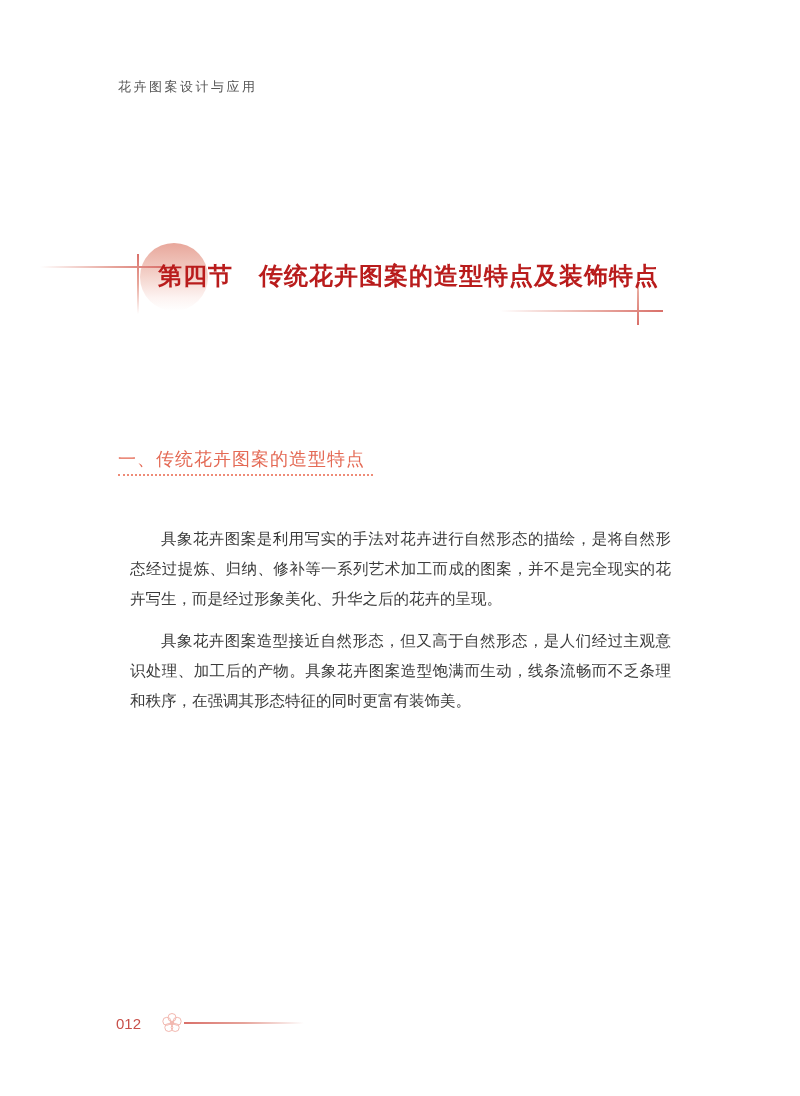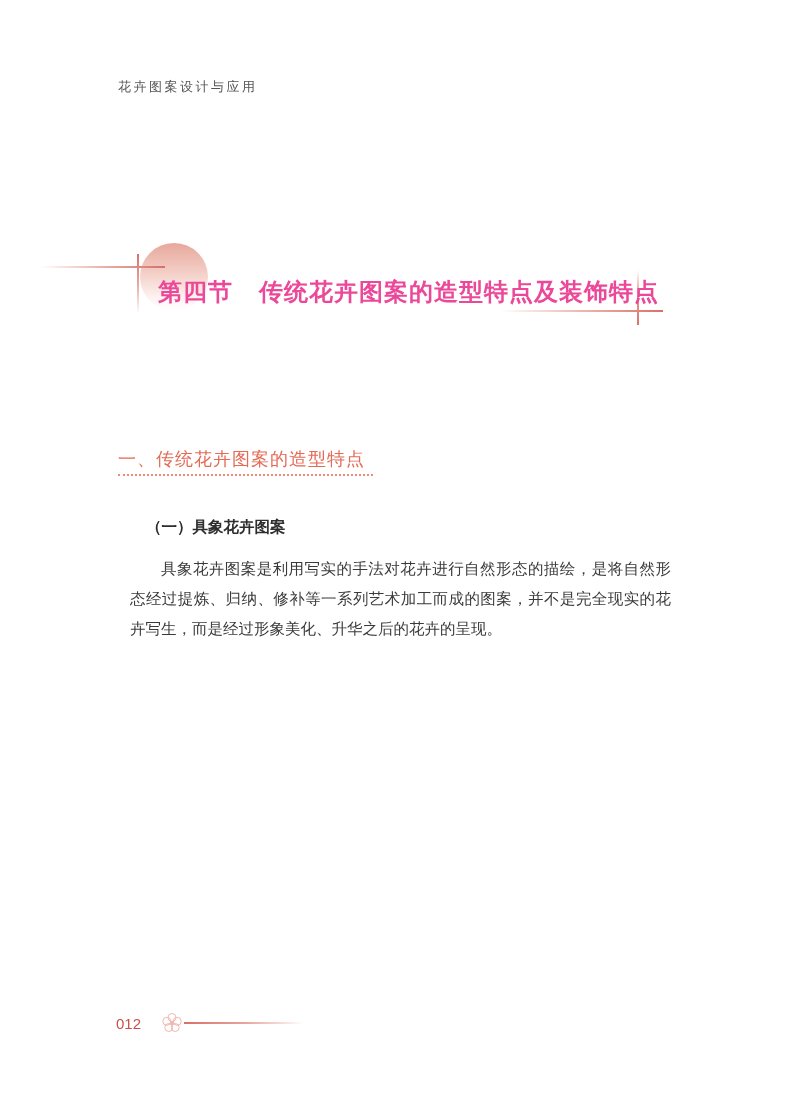--- a/index.html
+++ b/index.html
@@ -68,25 +68,25 @@
       position: absolute;
       left: 637px;
       top: 270px;
       width: 1.5px;
       height: 55px;
       background: linear-gradient(180deg, rgba(216,110,100,0) 0%, #e8a79b 40%, #d9706a 100%);
     }
     .section-title {
       position: absolute;
       left: 158px;
-      top: 276px;
+      top: 260px;
       font-family: "DejaVu Serif", "Liberation Serif", serif;
       font-size: 24px;
       font-weight: bold;
-      color: #ec4899;
+      color: #b91c1c;
       letter-spacing: 1px;
       white-space: nowrap;
     }
     .section-title .num { margin-right: 26px; }
 
     .h2 {
       position: absolute;
       left: 118px;
       top: 447px;
       font-family: "DejaVu Sans", "Liberation Sans", sans-serif;
@@ -167,22 +167,22 @@
 </div>
 
 <div class="section-title">
   <span class="num">第四节</span><span>传统花卉图案的造型特点及装饰特点</span>
 </div>
 
 <div class="h2">一、传统花卉图案的造型特点</div>
 <div class="h2-underline"></div>
 
 <div class="body-text">
-  <h3>（一）具象花卉图案</h3>
   <p>具象花卉图案是利用写实的手法对花卉进行自然形态的描绘，是将自然形态经过提炼、归纳、修补等一系列艺术加工而成的图案，并不是完全现实的花卉写生，而是经过形象美化、升华之后的花卉的呈现。</p>
+  <p>具象花卉图案造型接近自然形态，但又高于自然形态，是人们经过主观意识处理、加工后的产物。具象花卉图案造型饱满而生动，线条流畅而不乏条理和秩序，在强调其形态特征的同时更富有装饰美。</p>
 </div>
 
 <div class="footer">
   <span class="page-number">012</span>
   <span class="flower-icon">
     <svg width="22" height="22" viewBox="0 0 22 22">
       <g fill="none" stroke="#f2b8b0" stroke-width="1">
         <circle cx="11" cy="5.5" r="4"></circle>
         <circle cx="16.2" cy="9.3" r="4"></circle>
         <circle cx="14.2" cy="15.5" r="4"></circle>

